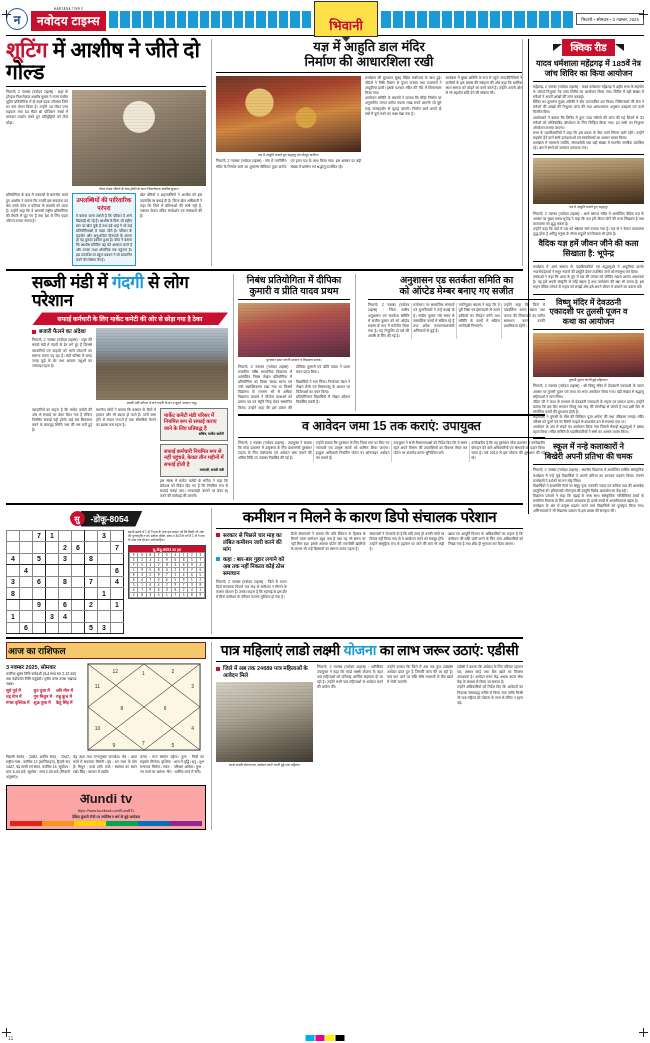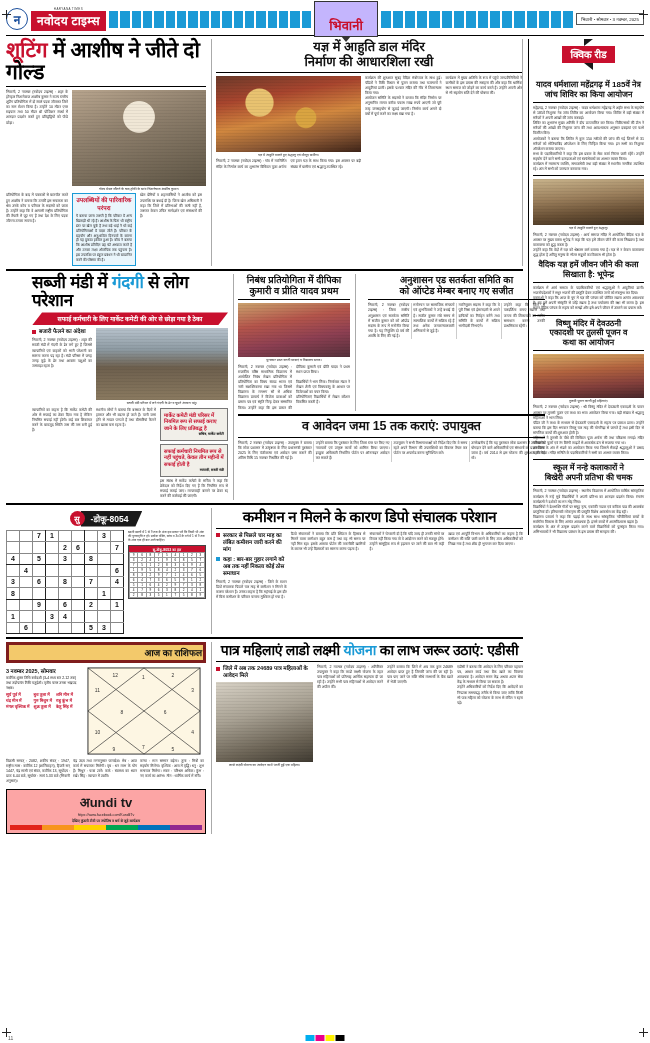--- a/index.html
+++ b/index.html
@@ -23,21 +23,21 @@
   .masthead{ display:flex; align-items:center; height:26px; gap:3px; margin-bottom:3px;}
   .mh-logo{ width:22px;height:22px;border-radius:50%;border:1.6px solid #1b4f9c;
             display:flex;align-items:center;justify-content:center;
             color:#1b4f9c;font-weight:bold;font-size:12px;flex:0 0 auto;}
   .mh-name-wrap{flex:0 0 auto;}
   .mh-tiny{ font-size:3px; letter-spacing:.4px; color:#444; text-align:center; line-height:4px;}
   .mh-name{ background:#c8102e; color:#fff; font-weight:bold; font-size:12px;
             padding:1px 6px 2px 6px; letter-spacing:.3px; white-space:nowrap;}
   .mh-bars{ flex:1 1 auto; height:17px; display:flex; gap:2px; overflow:hidden;}
   .mh-bars i{ flex:1 1 auto; background:#1a9ad6; min-width:3px;}
-  .mh-city{ flex:0 0 auto; position:relative; background:#c4b5fd; border:1px solid #333;
+  .mh-city{ flex:0 0 auto; position:relative; background:#fde047; border:1px solid #333;
             padding:14px 14px 2px 14px; }
   .mh-city span{ color:#c8102e; font-weight:bold; font-size:13px; }
   .mh-city:after{ content:""; position:absolute; left:50%; bottom:-6px; margin-left:-5px;
             border-left:5px solid transparent; border-right:5px solid transparent;
             border-top:6px solid #333;}
   .mh-date{ flex:0 0 auto; border:1px solid #555; font-size:4.4px; padding:2px 4px;
             white-space:nowrap; color:#222;}
 
   
   .row{ display:flex; gap:5px; }
@@ -96,21 +96,21 @@
   .kbox{ border:1px solid #1a9ad6; background:#eaf6fc; padding:3px; }
   .kbox .kt{ font-size:6px; font-weight:bold; color:#c8102e; text-align:center;
              line-height:7.5px; margin-bottom:2px;}
   .kbox .kb{ font-size:3.5px; line-height:4.8px; text-align:justify;}
 
   .greybox{ border:1px solid #777; background:#f1efe9; padding:3px;}
   .greybox .gt{ font-size:5.2px; font-weight:bold; color:#c8102e; line-height:6.5px; margin-bottom:1px;}
   .greybox .gb{ font-size:3.5px; line-height:4.7px; text-align:justify;}
 
   
-  .qr-band{ display:flex; align-items:center; justify-content:center; margin-bottom:10px;flex-direction:column;}
+  .qr-band{ display:flex; align-items:center; justify-content:center; margin-bottom:3px;}
   .qr-band .tri{ width:0;height:0;border-top:7px solid #1a1a1a;border-right:9px solid transparent;}
   .qr-band .tri.r{ border-right:none;border-left:9px solid transparent;}
   .qr-band .lab{ background:#c8102e;color:#fff;font-weight:bold;font-size:10px;
                  padding:1px 8px 2px 8px;}
 
   
   .sud-head{ display:flex;align-items:center;justify-content:center;gap:0;margin:3px 0 3px 0;}
   .sud-head .cir{width:15px;height:15px;border-radius:50%;background:#c8102e;color:#fff;
      font-weight:bold;font-size:8px;display:flex;align-items:center;justify-content:center;
      position:relative;z-index:2;}
@@ -123,21 +123,21 @@
   table.sud tr:nth-child(3n) td{ border-bottom:1.4px solid #222;}
   table.sud td:nth-child(3n){ border-right:1.4px solid #222;}
   table.sud{ border:1.4px solid #222;}
   .sol{ border:1px solid #444; }
   .sol .sh{ background:#c8102e; color:#fff; font-size:3.6px; text-align:center;
             font-weight:bold; padding:.5px;}
   table.solg{ border-collapse:collapse; width:100%;}
   table.solg td{ border:.4px solid #999; font-size:3.1px; text-align:center; height:5px;}
 
   
-  .rash-h{ background:#f3c96b; border:3px solid #7f1d1d; text-align:right;
+  .rash-h{ background:#f3c96b; border:1px solid #7f1d1d; text-align:left;
            font-size:9px; font-weight:bold; padding:1px;}
   .rash-date{ font-size:5.5px; font-weight:bold; margin:2px 0 1px 0;}
   .rash-line{ font-size:3.6px; line-height:4.8px;}
   .rash-3{ display:flex; gap:4px; font-size:4.2px; font-weight:bold; line-height:6px; margin-top:2px;}
   .rash-3 b{color:#c8102e;}
   .kundli{ width:118px;height:92px;position:relative;}
   .kundli svg{ width:100%; height:100%; }
 
   
   .ad{ border:1px solid #000; background:#fca5a5; padding:3px; text-align:center;}

